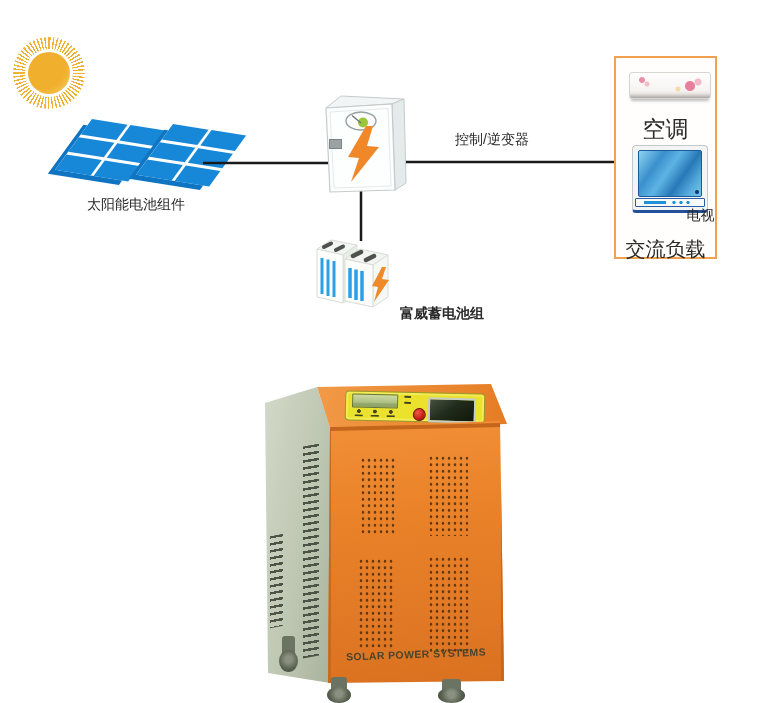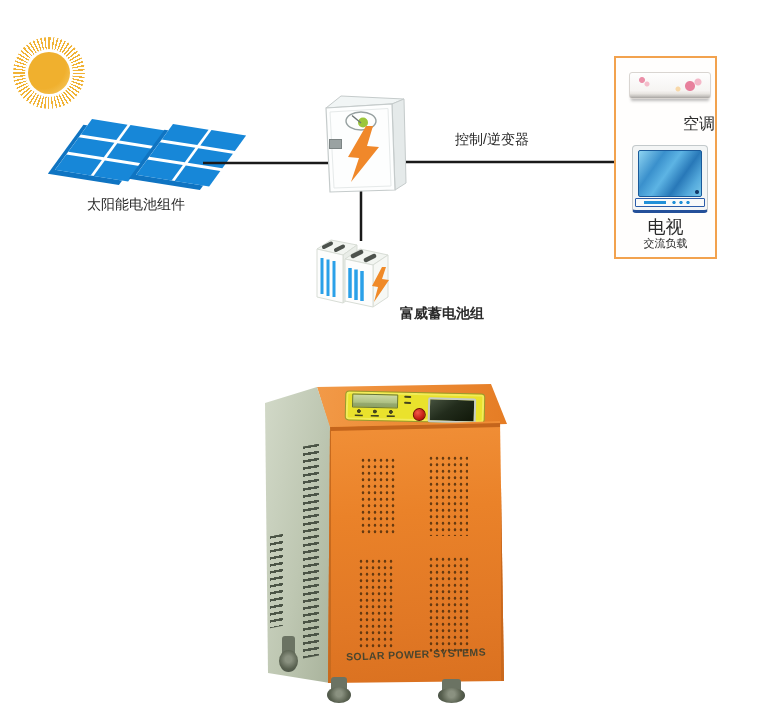--- a/index.html
+++ b/index.html
@@ -231,27 +231,27 @@
     <polygon points="382,267 372,286 378,287 374,302 389,280 382,279 386,267" fill="#f08a28"></polygon>
   </g>
 </svg>
 
 <div class="diagram-label" style="left:78px;top:196px;margin-left:9px;">太阳能电池组件</div>
 <div class="diagram-label" style="left:455px;top:131px;">控制/逆变器</div>
 <div class="diagram-label bold" style="left:400px;top:289px;margin-top:16px;">富威蓄电池组</div>
 
 <div class="load-box">
   <div class="ac-unit"></div>
-  <div class="diagram-label" style="top:56px;font-size:16px;text-align:right;">空调</div>
+  <div class="diagram-label" style="top:56px;font-size:23px;">空调</div>
   <div class="tv-set">
     <div class="tv-screen"></div>
     <div class="tv-panel"></div>
   </div>
-  <div class="diagram-label" style="top:157px;font-size:18px;">电视</div>
-  <div class="diagram-label" style="top:178px;font-size:11px;">交流负载</div>
+  <div class="diagram-label" style="top:149px;font-size:14px;padding-left:35px;">电视</div>
+  <div class="diagram-label" style="top:178px;font-size:20px;">交流负载</div>
 </div>
 
 <div class="machine">
 
   <div class="m-top"></div>
 
   <div class="m-panel">
     <div class="m-lcd"></div>
     <div class="m-glyph" style="left:9px;top:17px;"></div>
     <div class="m-glyph" style="left:25px;top:17px;"></div>

